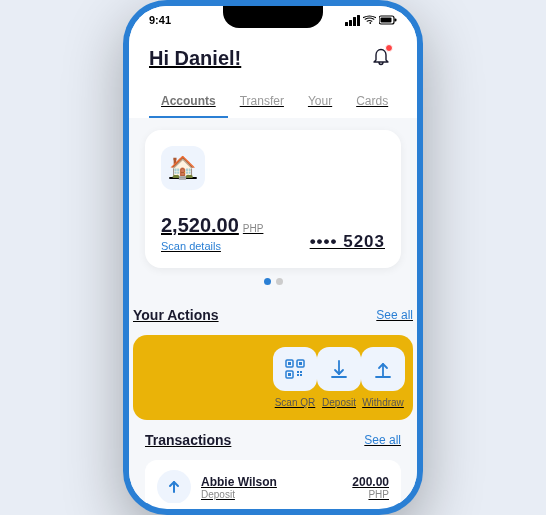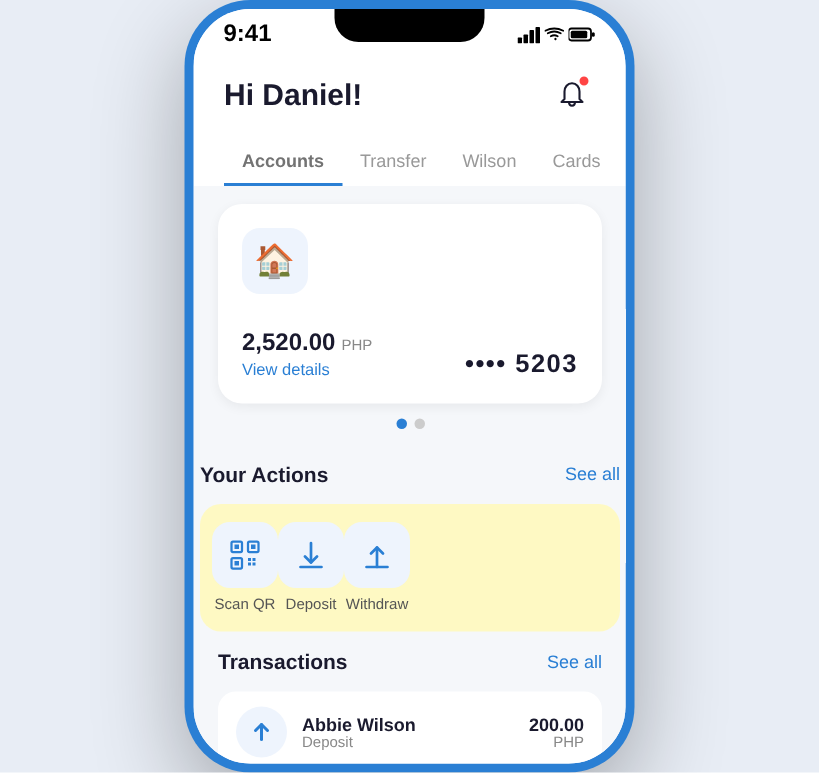--- a/index.html
+++ b/index.html
@@ -28,21 +28,21 @@
       overflow: hidden;
       position: relative;
     }
     
     .status-bar {
       background: #fff;
       display: flex;
       justify-content: space-between;
       align-items: center;
       padding: 8px 20px 4px;
-      font-size: 16px;
+      font-size: 11px;
       font-weight: 600;
     }
     .status-time { color: #000; font-weight: 700; }
     .status-icons { display: flex; align-items: center; gap: 3px; }
     
     .notch {
       position: absolute;
       top: 0;
       left: 50%;
       transform: translateX(-50%);
@@ -50,20 +50,21 @@
       height: 22px;
       background: #000;
       border-radius: 0 0 16px 16px;
       z-index: 10;
     }
     
     .app-content {
       background: #f5f7fa;
       height: calc(100% - 30px);
       overflow-y: auto;
+      text-decoration: underline;
     }
     .app-header {
       background: #fff;
       padding: 12px 20px 0;
     }
     .header-top {
       display: flex;
       justify-content: space-between;
       align-items: center;
       margin-bottom: 12px;
@@ -141,21 +142,21 @@
       font-size: 11px;
       color: #888;
       margin-bottom: 2px;
     }
     .card-amount-row {
       display: flex;
       align-items: baseline;
       gap: 4px;
     }
     .card-amount {
-      font-size: 16px;
+      font-size: 20px;
       font-weight: 700;
       color: #1a1a2e;
     }
     .card-currency {
       font-size: 10px;
       color: #888;
       font-weight: 500;
     }
     .card-link {
       font-size: 11px;
@@ -201,25 +202,25 @@
       font-size: 14px;
       font-weight: 700;
       color: #1a1a2e;
     }
     .see-all {
       font-size: 12px;
       color: #2a7fd4;
       cursor: pointer;
     }
     .actions-grid {
-      background: #fef9c3;
+      background: #eab308;
       border-radius: 14px;
       padding: 12px 8px;
       display: flex;
-      justify-content: flex-start;
+      justify-content: flex-end;
     }
     .action-item {
       display: flex;
       flex-direction: column;
       align-items: center;
       gap: 6px;
     }
     .action-icon-box {
       width: 44px;
       height: 44px;
@@ -323,37 +324,37 @@
               <path d="M10 1.5 C7 1.5 5 4 5 7 L5 12 L3 14 L17 14 L15 12 L15 7 C15 4 13 1.5 10 1.5Z" stroke="#1a1a2e" stroke-width="1.4" fill="none" stroke-linejoin="round"></path>
               <path d="M8 14 Q8 16.5 10 16.5 Q12 16.5 12 14" stroke="#1a1a2e" stroke-width="1.4" fill="none"></path>
             </svg>
             <div class="bell-dot"></div>
           </div>
         </div>
 
         <div class="tabs">
           <div class="tab active">Accounts</div>
           <div class="tab">Transfer</div>
-          <div class="tab">Wilson</div>
+          <div class="tab">Your</div>
           <div class="tab">Cards</div>
         </div>
       </div>
 
       <div class="section-main">
         <div class="account-card">
           <div class="card-house-icon">
             <span>🏠</span>
           </div>
           <div class="card-body">
             <div class="card-left">
               <div class="card-amount-row">
                 <span class="card-amount">2,520.00</span>
                 <span class="card-currency">PHP</span>
               </div>
-              <div class="card-link">View details</div>
+              <div class="card-link">Scan details</div>
             </div>
             <div class="card-right">
               <div class="card-masked">•••• 5203</div>
             </div>
           </div>
         </div>
 
         <div class="dots-indicator">
           <div class="dot active"></div>
           <div class="dot"></div>

